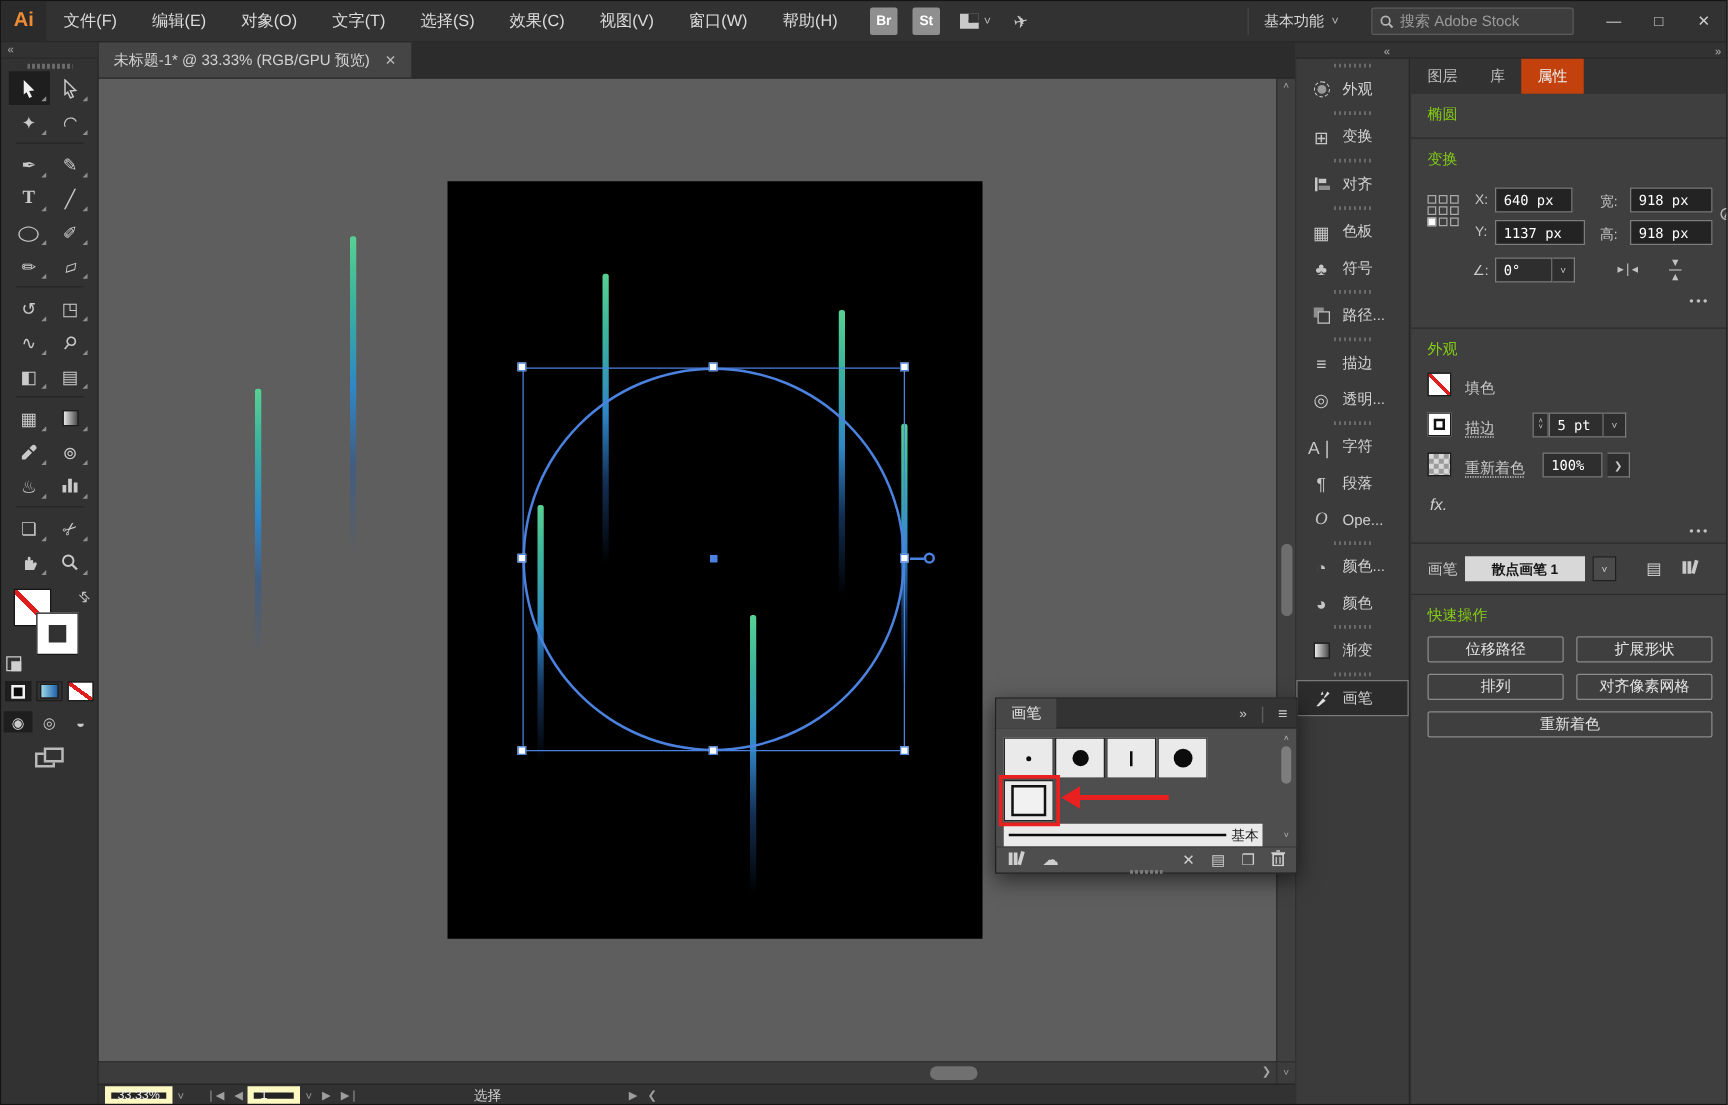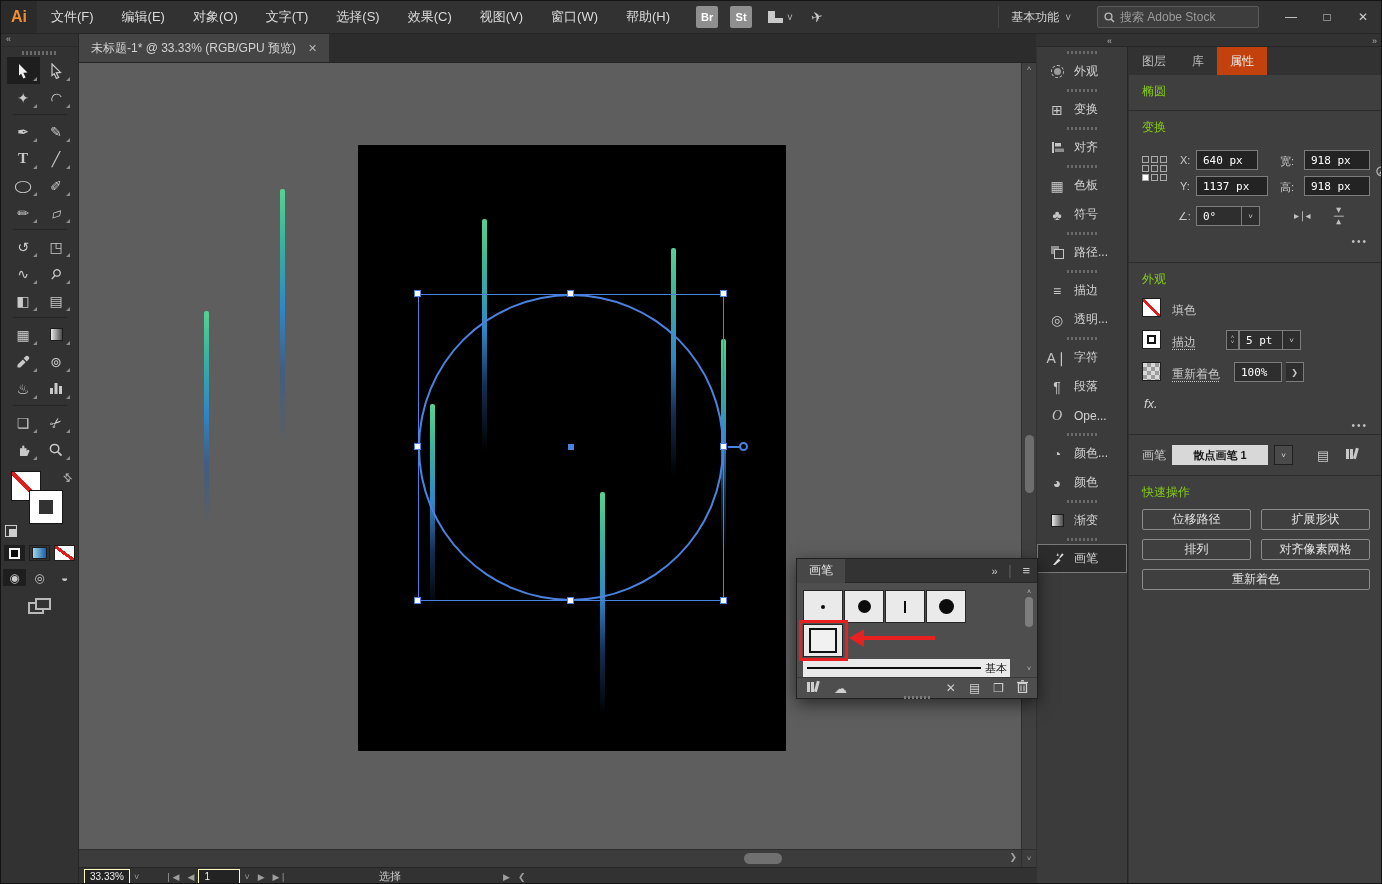--- a/index.html
+++ b/index.html
@@ -74,21 +74,21 @@
   .vscroll{position:absolute;left:1020px;top:62px;width:15px;height:786px;background:#404040;border-left:1px solid #2e2e2e;display:flex;flex-direction:column;align-items:center}
   .varrow{height:12px;font-size:8px;color:#a5a5a5;line-height:12px}
   .vthumb{position:absolute;left:3px;top:372px;width:9px;height:58px;background:#6e6e6e;border-radius:5px}
   .hscroll{position:absolute;left:78px;top:848px;width:942px;height:18px;background:#3c3c3c;border-top:1px solid #2e2e2e}
   .hthumb{position:absolute;left:665px;top:3px;width:38px;height:11px;background:#707070;border-radius:6px}
   .harrow{position:absolute;right:4px;top:2px;font-size:9px;color:#a5a5a5}
   .scorner{position:absolute;left:1020px;top:848px;width:15px;height:18px;background:#3c3c3c;border-top:1px solid #2e2e2e;border-left:1px solid #2e2e2e;
            display:flex;align-items:center;justify-content:center;font-size:8px;color:#a5a5a5}
   .statusbar{position:absolute;left:78px;top:866px;width:957px;height:18px;background:#323232;border-top:1px solid #262626;font-size:11px;color:#cfcfcf}
   .sb{position:absolute;top:1px;height:15px;display:flex;align-items:center}
-  .sb-field{background:#232323;border:1px solid #fef9c3;height:15px;display:flex;align-items:center;padding:0 5px;font-size:10px;color:#eee}
+  .sb-field{background:#232323;border:5px solid #fef9c3;height:15px;display:flex;align-items:center;padding:0 5px;font-size:10px;color:#eee}
   .sb-ic{color:#9e9e9e;font-size:9px;padding:0 4px}
 
   
   .dockhead{position:absolute;left:1036px;top:35px;width:346px;height:11px;background:#323232;border-bottom:1px solid #262626;font-size:9px;color:#b5b5b5}
   .icondock{position:absolute;left:1036px;top:46px;width:91px;height:838px;background:#3b3b3b;border-right:1px solid #262626;padding-top:1px}
   .dgrip{height:9px;display:flex;align-items:center;justify-content:center}
   .dgrip i{width:30px;height:3px;background:repeating-linear-gradient(90deg,#6a6a6a 0 2px,transparent 2px 4px)}
   .ditem{height:29px;display:flex;align-items:center;gap:8px;padding-left:11px;font-size:12px;color:#d2d2d2}
   .ditem.active{background:#2c2c2c;outline:1px solid #7a7a7a;outline-offset:-1px}
   .dicon{width:18px;display:flex;justify-content:center;color:#c6c6c6;font-size:14px;line-height:1}

